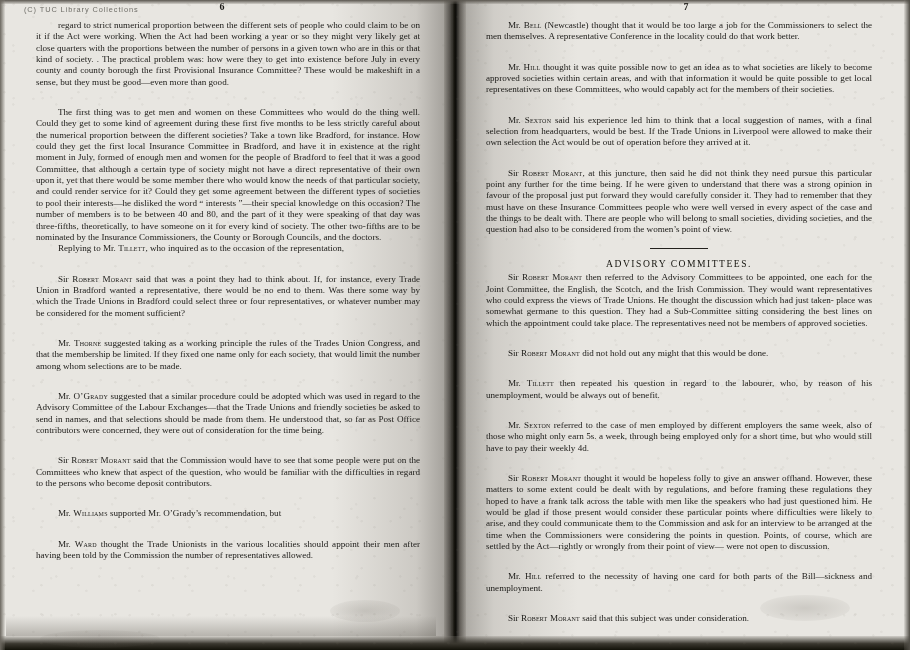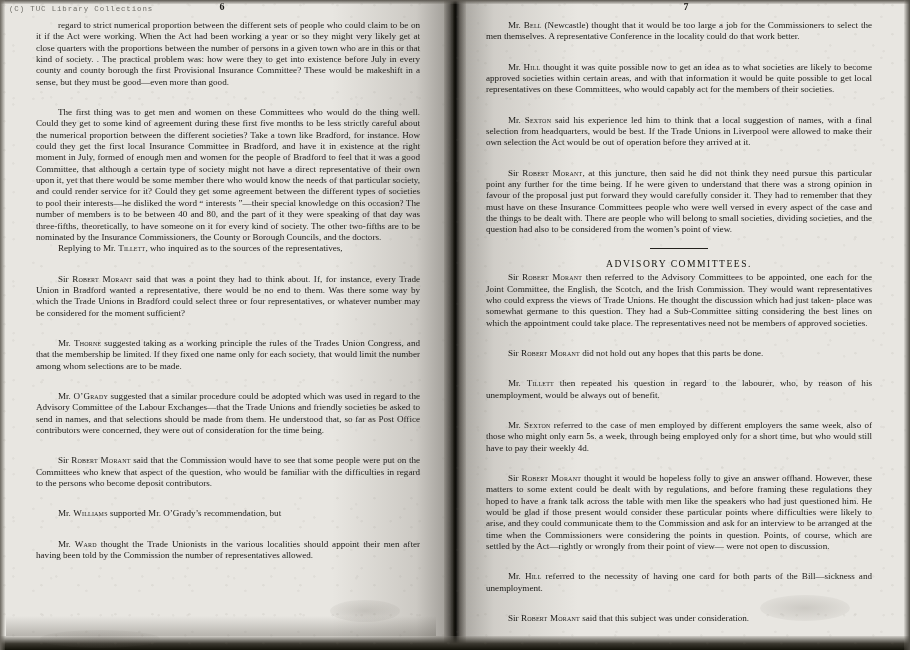--- a/index.html
+++ b/index.html
@@ -143,24 +143,24 @@
     font-weight: normal;
     text-align: center;
     letter-spacing: 1.5px;
     text-indent: 0;
     color: #16150f;
   }
 
   
   .watermark {
     position: absolute;
-    left: 9px;
+    left: 24px;
     top: 5px;
     z-index: 8;
-    font-family: Liberation Mono, monospace;
+    font-family: Liberation Sans, sans-serif;
     font-size: 7.4px;
     letter-spacing: 0.9px;
     color: #585751;
     opacity: 0.85;
     white-space: nowrap;
   }
 
   
   .grain {
     position: absolute;
@@ -194,21 +194,21 @@
   <div class="leaf-curve"></div>
   <div class="gutter"></div>
 
   <div class="folio folio-left">6</div>
   <div class="col col-left">
     <div id="left-paragraphs">
         <p class="para">regard to strict numerical proportion between the different sets of people who could claim to be on it if the Act were working. When the Act had been working a year or so they might very likely get at close quarters with the proportions between the number of persons in a given town who are in this or that kind of society. . The practical problem was: how were they to get into existence before July in every county and county borough the first Provisional Insurance Committee? These would be makeshift in a sense, but they must be good—even more than good.</p>
         <p class="para">The first thing was to get men and women on these Committees who would do the thing well. Could they get to some kind of agreement during these first five months to be less strictly careful about the numerical proportion between the different societies? Take a town like Bradford, for instance. How could they get the first local Insurance Committee in Bradford, and have it in existence at the right moment in July, formed of enough men and women for the people of Bradford to feel that it was a good Committee, that although a certain type of society might not have a direct representative of their own upon it, yet that there would be some member there who would know the needs of that particular society, and could render service for it? Could they get some agreement between the different types of societies to pool their interests—he disliked the word “ interests ”—their special knowledge on this occasion? The number of members is to be between 40 and 80, and the part of it they were speaking of that day was three-fifths, theoretically, to have someone on it for every kind of society. The other two-fifths are to be nominated by the Insurance Commissioners, the County or Borough Councils, and the doctors.</p>
       </div>
     <div id="left-speeches">
-        <p class="para"><span>Replying to Mr. </span><span class="sc">Tillett</span><span>, who inquired as to the sources of the representatives,</span></p>
+        <p class="para"><span>Replying to Mr. </span><span class="sc">Tillett</span><span>, who inquired as to the occasion of the representation,</span></p>
         <p class="para"><span>Sir </span><span class="sc">Robert Morant</span><span> said that was a point they had to think about. If, for instance, every Trade Union in Bradford wanted a representative, there would be no end to them. Was there some way by which the Trade Unions in Bradford could select three or four representatives, or whatever number may be considered for the moment sufficient?</span></p>
         <p class="para"><span>Mr. </span><span class="sc">Thorne</span><span> suggested taking as a working principle the rules of the Trades Union Congress, and that the membership be limited. If they fixed one name only for each society, that would limit the number among whom selections are to be made.</span></p>
         <p class="para"><span>Mr. </span><span class="sc">O’Grady</span><span> suggested that a similar procedure could be adopted which was used in regard to the Advisory Committee of the Labour Exchanges—that the Trade Unions and friendly societies be asked to send in names, and that selections should be made from them. He understood that, so far as Post Office contributors were concerned, they were out of consideration for the time being.</span></p>
         <p class="para"><span>Sir </span><span class="sc">Robert Morant</span><span> said that the Commission would have to see that some people were put on the Committees who knew that aspect of the question, who would be familiar with the difficulties in regard to the persons who become deposit contributors.</span></p>
         <p class="para"><span>Mr. </span><span class="sc">Williams</span><span> supported Mr. O’Grady’s recommendation, but</span></p>
         <p class="para"><span>Mr. </span><span class="sc">Ward</span><span> thought the Trade Unionists in the various localities should appoint their men after having been told by the Commission the number of representatives allowed.</span></p>
       </div>
   </div>
 
   <div class="folio folio-right">7</div>
@@ -216,21 +216,21 @@
     <div id="right-speeches-before">
         <p class="para"><span>Mr. </span><span class="sc">Bell</span><span> (Newcastle) thought that it would be too large a job for the Commissioners to select the men themselves. A representative Conference in the locality could do that work better.</span></p>
         <p class="para"><span>Mr. </span><span class="sc">Hill</span><span> thought it was quite possible now to get an idea as to what societies are likely to become approved societies within certain areas, and with that information it would be quite possible to get local representatives on these Committees, who would capably act for the members of their societies.</span></p>
         <p class="para"><span>Mr. </span><span class="sc">Sexton</span><span> said his experience led him to think that a local suggestion of names, with a final selection from headquarters, would be best. If the Trade Unions in Liverpool were allowed to make their own selection the Act would be out of operation before they arrived at it.</span></p>
         <p class="para"><span>Sir </span><span class="sc">Robert Morant</span><span>, at this juncture, then said he did not think they need pursue this particular point any further for the time being. If he were given to understand that there was a strong opinion in favour of the proposal just put forward they would carefully consider it. They had to remember that they must have on these Insurance Committees people who were well versed in every aspect of the case and the things to be dealt with. There are people who will belong to small societies, dividing societies, and the question had also to be considered from the women’s point of view.</span></p>
       </div>
     <div class="section-rule"></div>
     <h2 class="section-title">ADVISORY COMMITTEES.</h2>
     <div id="right-speeches-after">
         <p class="para"><span>Sir </span><span class="sc">Robert Morant</span><span> then referred to the Advisory Committees to be appointed, one each for the Joint Committee, the English, the Scotch, and the Irish Commission. They would want representatives who could express the views of Trade Unions. He thought the discussion which had just taken- place was somewhat germane to this question. They had a Sub-Committee sitting considering the best lines on which the appointment could take place. The representatives need not be members of approved societies.</span></p>
-        <p class="para"><span>Sir </span><span class="sc">Robert Morant</span><span> did not hold out any hopes that this parts be done.</span></p>
+        <p class="para"><span>Sir </span><span class="sc">Robert Morant</span><span> did not hold out any might that this would be done.</span></p>
         <p class="para"><span>Mr. </span><span class="sc">Tillett</span><span> then repeated his question in regard to the labourer, who, by reason of his unemployment, would be always out of benefit.</span></p>
         <p class="para"><span>Mr. </span><span class="sc">Sexton</span><span> referred to the case of men employed by different employers the same week, also of those who might only earn 5s. a week, through being employed only for a short time, but who would still have to pay their weekly 4d.</span></p>
         <p class="para"><span>Sir </span><span class="sc">Robert Morant</span><span> thought it would be hopeless folly to give an answer offhand. However, these matters to some extent could be dealt with by regulations, and before framing these regulations they hoped to have a frank talk across the table with men like the speakers who had just questioned him. He would be glad if those present would consider these particular points where difficulties were likely to arise, and they could communicate them to the Commission and ask for an interview to be arranged at the time when the Commissioners were considering the points in question. Points, of course, which are settled by the Act—rightly or wrongly from their point of view— were not open to discussion.</span></p>
         <p class="para"><span>Mr. </span><span class="sc">Hill</span><span> referred to the necessity of having one card for both parts of the Bill—sickness and unemployment.</span></p>
         <p class="para"><span>Sir </span><span class="sc">Robert Morant</span><span> said that this subject was under consideration.</span></p>
         <p class="para"><span>A </span><span class="sc">Newcastle</span><span> having raised the possibility of men sending in a card to both their Trade Union and friendly society,</span></p>
       </div>
   </div>
 
   <div class="watermark">(C) TUC Library Collections</div>

